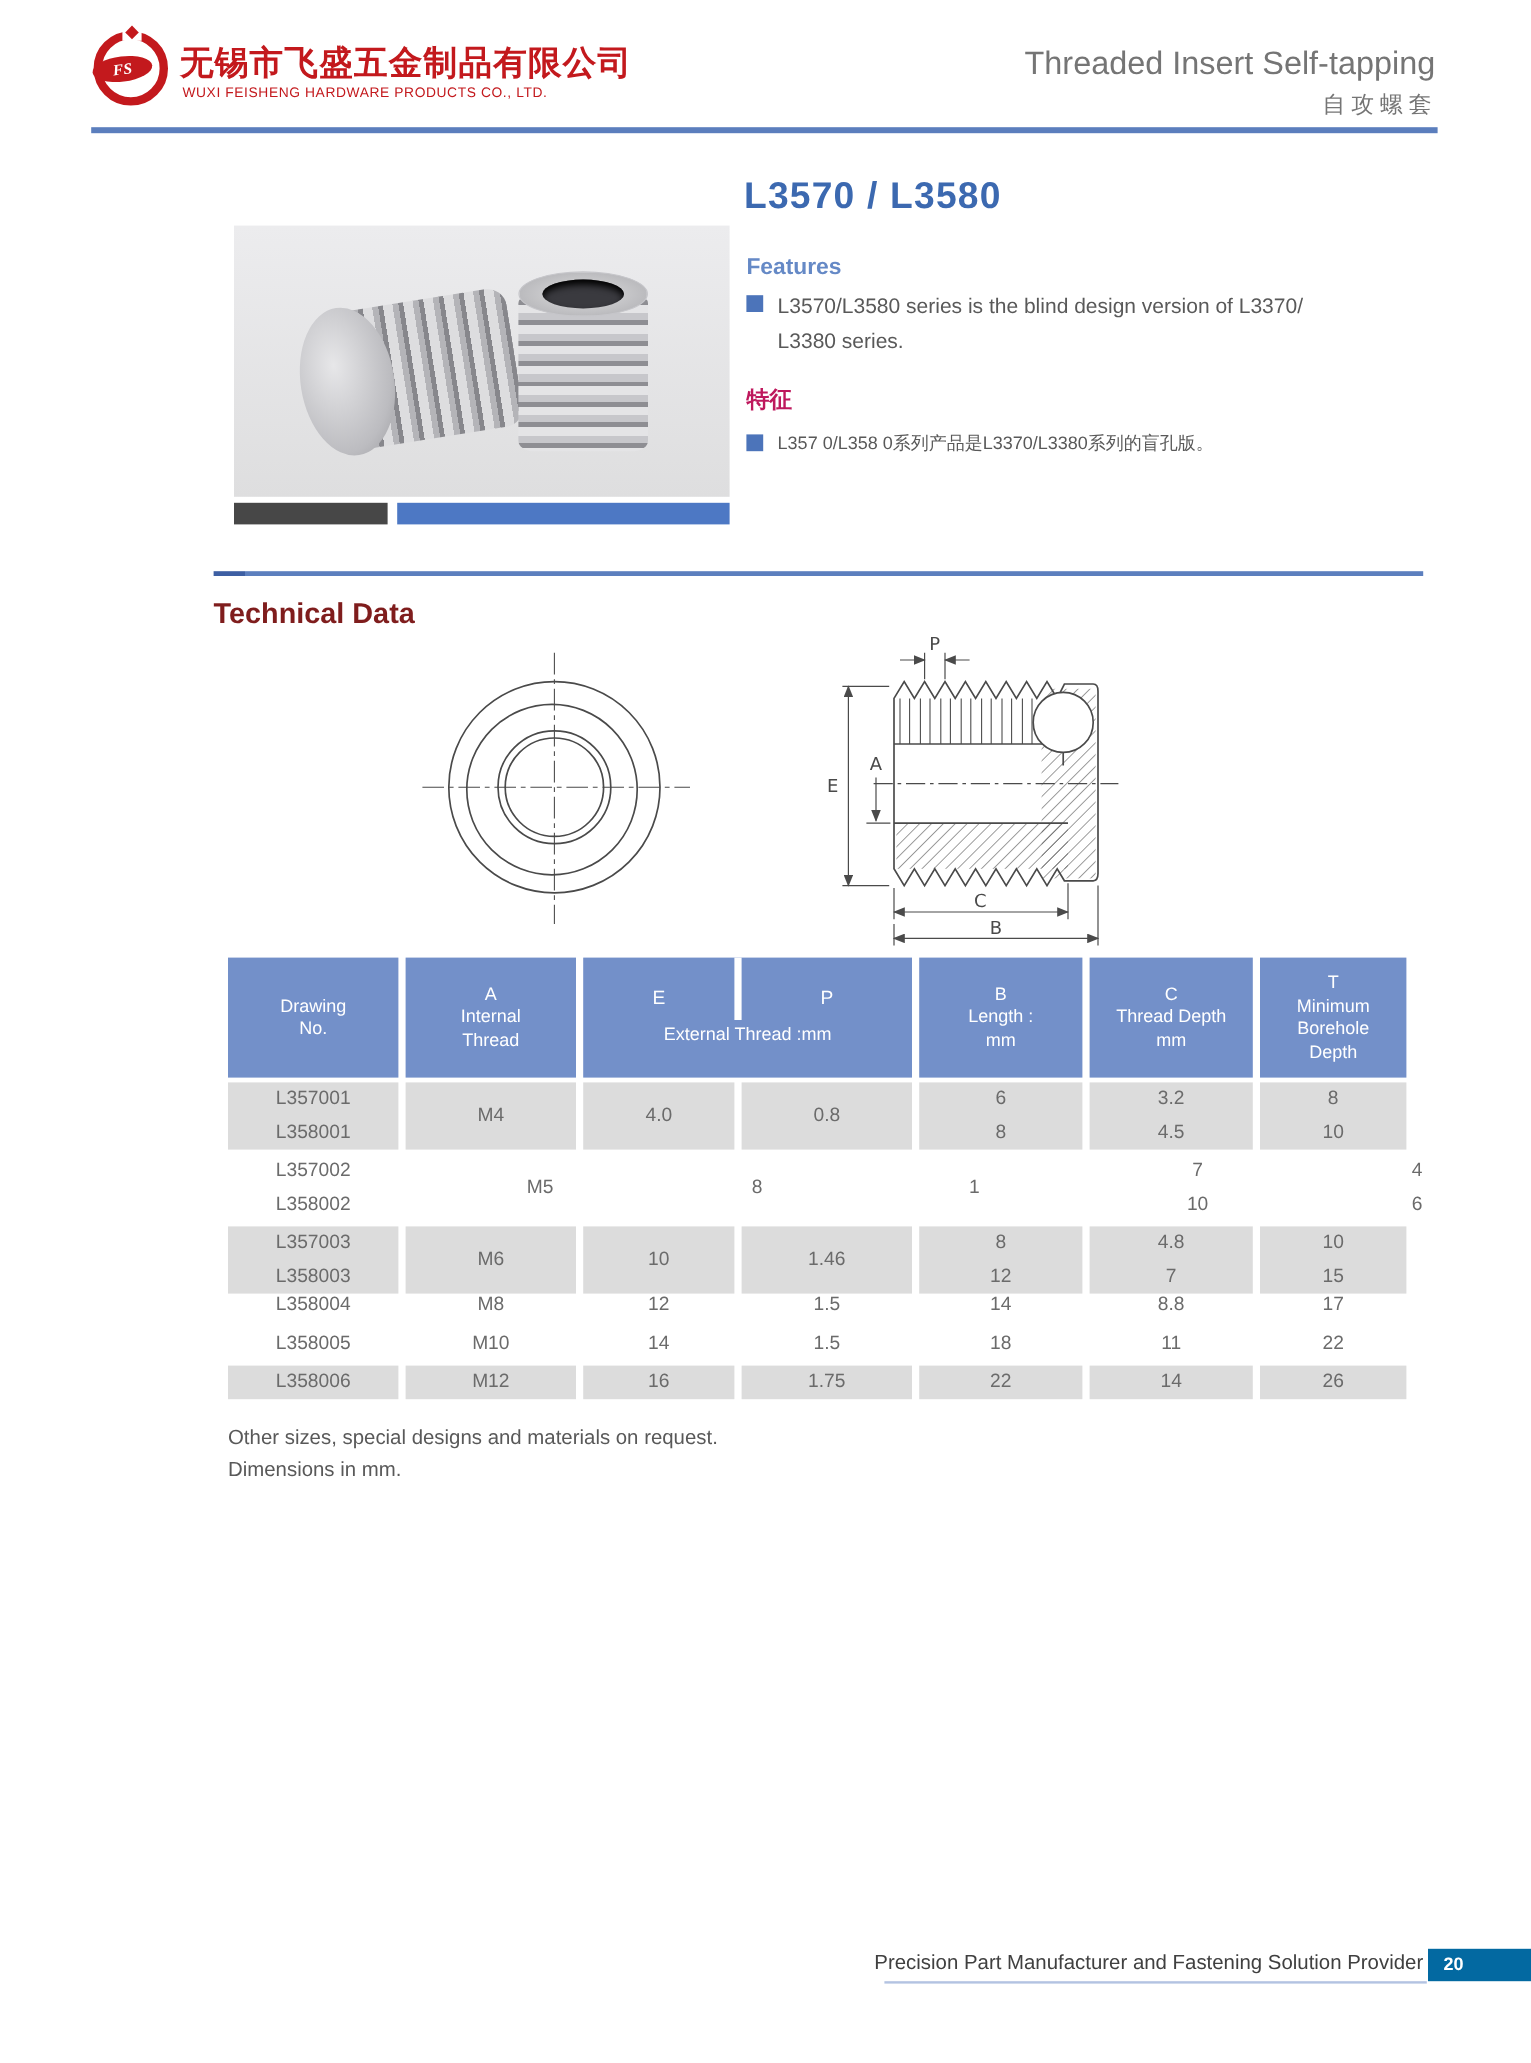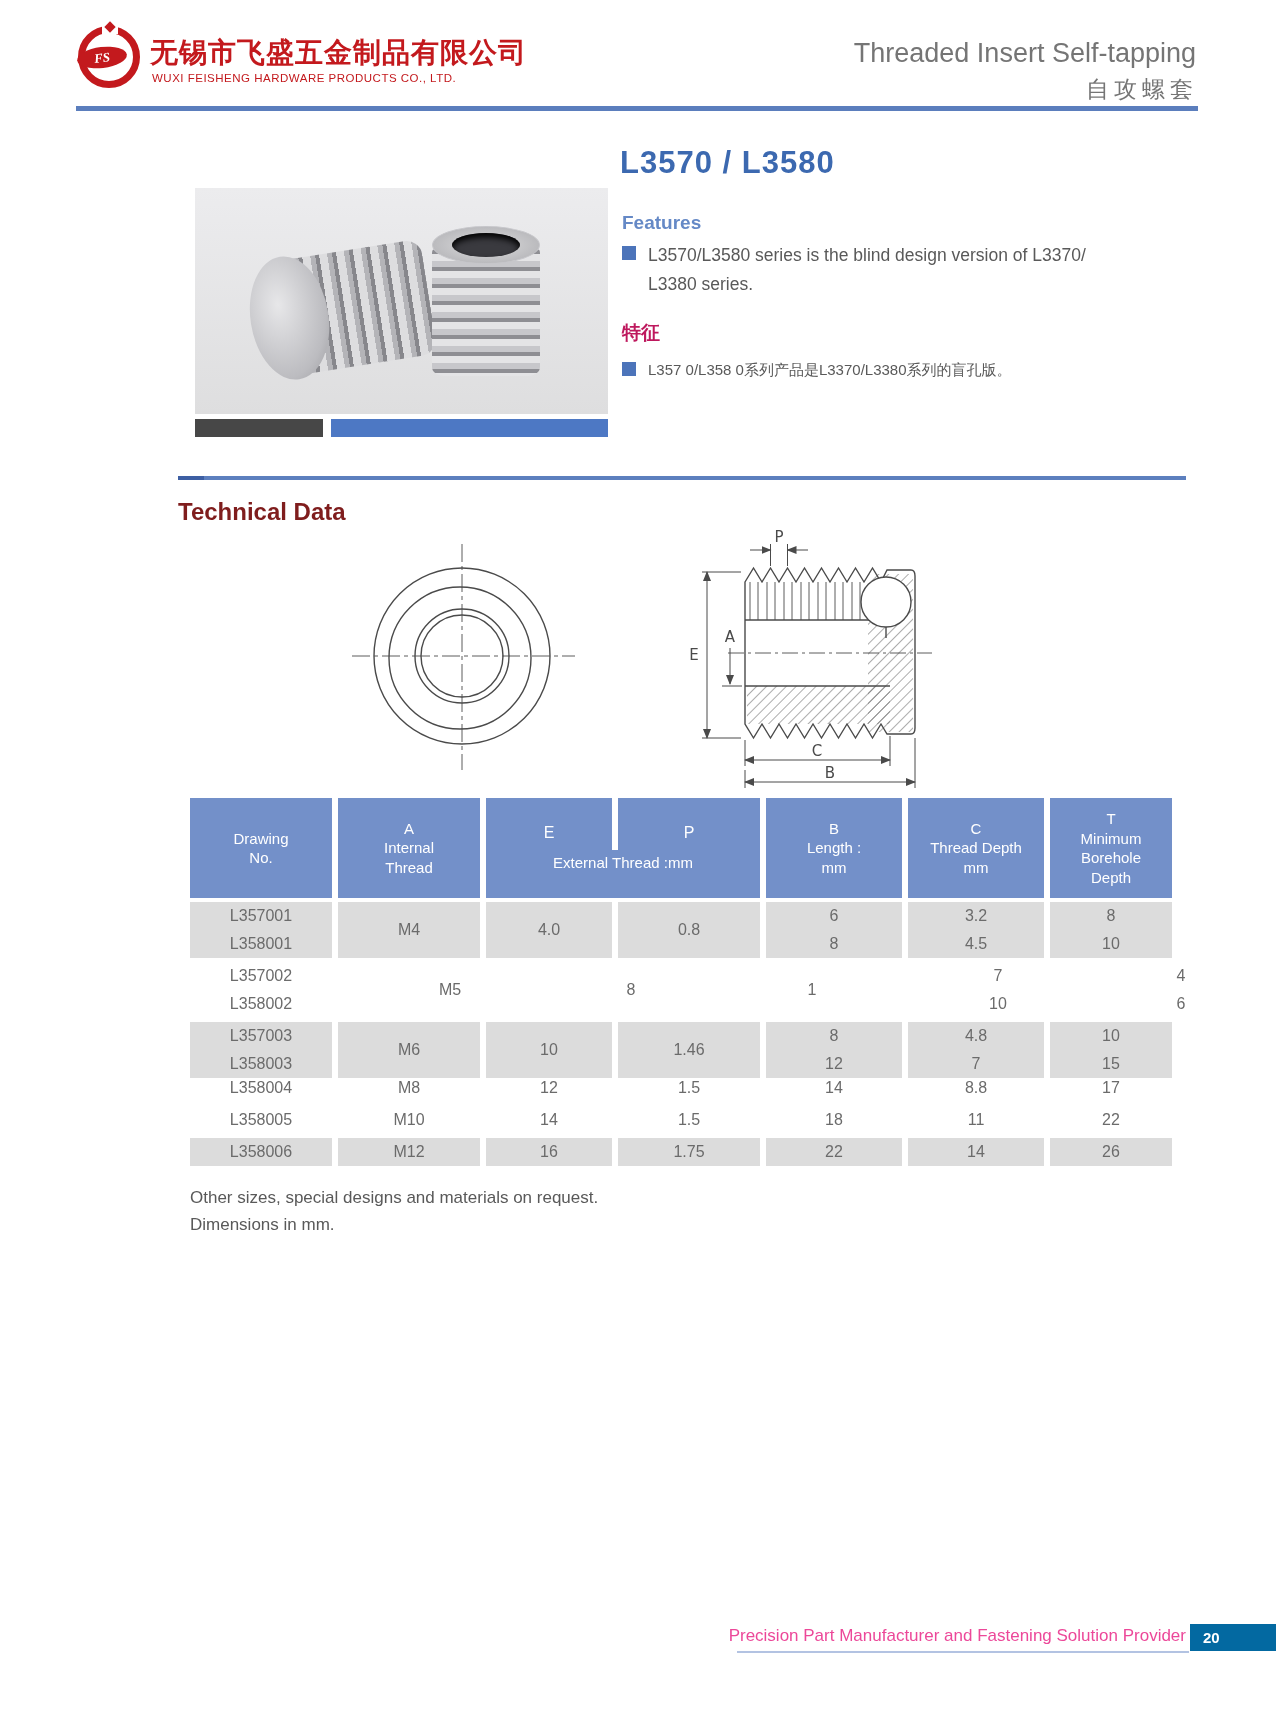--- a/index.html
+++ b/index.html
@@ -13,21 +13,21 @@
   .logo-gap { position:absolute; left:24px; top:-2px; width:16px; height:10px; background:#fff; }
   .logo-star { position:absolute; left:28px; top:-3px; width:8px; height:8px; background:#C3191D; transform:rotate(45deg); }
   .logo-band { position:absolute; left:-1px; top:21px; width:50px; height:21px; background:#C3191D;
                border-radius:50%; transform:rotate(-7deg); color:#fff; text-align:center;
                font-style:italic; font-weight:bold; font-size:13px; line-height:21px;
                font-family:"Liberation Serif", serif; }
   .company-cn { position:absolute; left:150px; top:34px; font-size:28px; font-weight:bold;
                 color:#C3191D; letter-spacing:1px; }
   .company-en { position:absolute; left:152px; top:72px; font-size:11.5px; color:#C3191D; letter-spacing:0.5px; }
   .product-en { position:absolute; top:38px; right:80px; font-size:27px; color:#757575; }
-  .product-cn { position:absolute; top:74px; right:78px; font-size:23px; color:#757575; letter-spacing:5px; }
+  .product-cn { position:absolute; top:74px; right:78px; font-size:19px; color:#757575; letter-spacing:5px; }
   .rule-top { position:absolute; left:76px; top:106px; width:1122px; height:5px; background:#5B7EBD; }
 
   
   .photo { position:absolute; left:195px; top:188px; width:413px; height:226px;
            background:linear-gradient(180deg,#ececee,#dededf); }
   .ins-side { position:absolute; left:55px; top:60px; width:180px; height:125px; transform:rotate(-9deg); }
   .ins-side .body { position:absolute; left:35px; top:4px; width:145px; height:116px;
         border-radius:10px 16px 16px 10px;
         background:repeating-linear-gradient(90deg,#b4b4b8 0 5px,#87878c 5px 9px,#dddddf 9px 17px); }
   .ins-side .face { position:absolute; left:0px; top:0px; width:78px; height:124px; border-radius:50%;
@@ -72,21 +72,21 @@
   .ep-divider { position:absolute; left:126px; top:0; width:6px; height:52px; background:#fff; }
   .band { margin-bottom:4px; }
   .cell { display:flex; flex-direction:column; align-items:center; justify-content:center;
           font-size:16px; color:#6B6B6B; }
   .cell.shaded { background:#DCDCDC; }
   .cline { height:28px; line-height:28px; }
 
   .notes { position:absolute; left:190px; top:1184px; font-size:17px; color:#595959; line-height:1.6; }
 
   
-  .f-tagline { position:absolute; top:1626px; right:90px; font-size:17px; color:#ec4899; }
+  .f-tagline { position:absolute; top:1626px; right:90px; font-size:17px; color:#404040; }
   .f-line { position:absolute; top:1651px; left:737px; width:452px; height:2px; background:#B3C3E2; }
   .f-box { position:absolute; top:1624px; left:1190px; width:107px; height:27px; background:#0369a1;
            color:#fff; font-size:15px; font-weight:bold; line-height:27px; padding-left:13px; box-sizing:border-box; }
 </style>
 </head>
 <body>
 
 <div class="page">
 
   <div class="logo">

